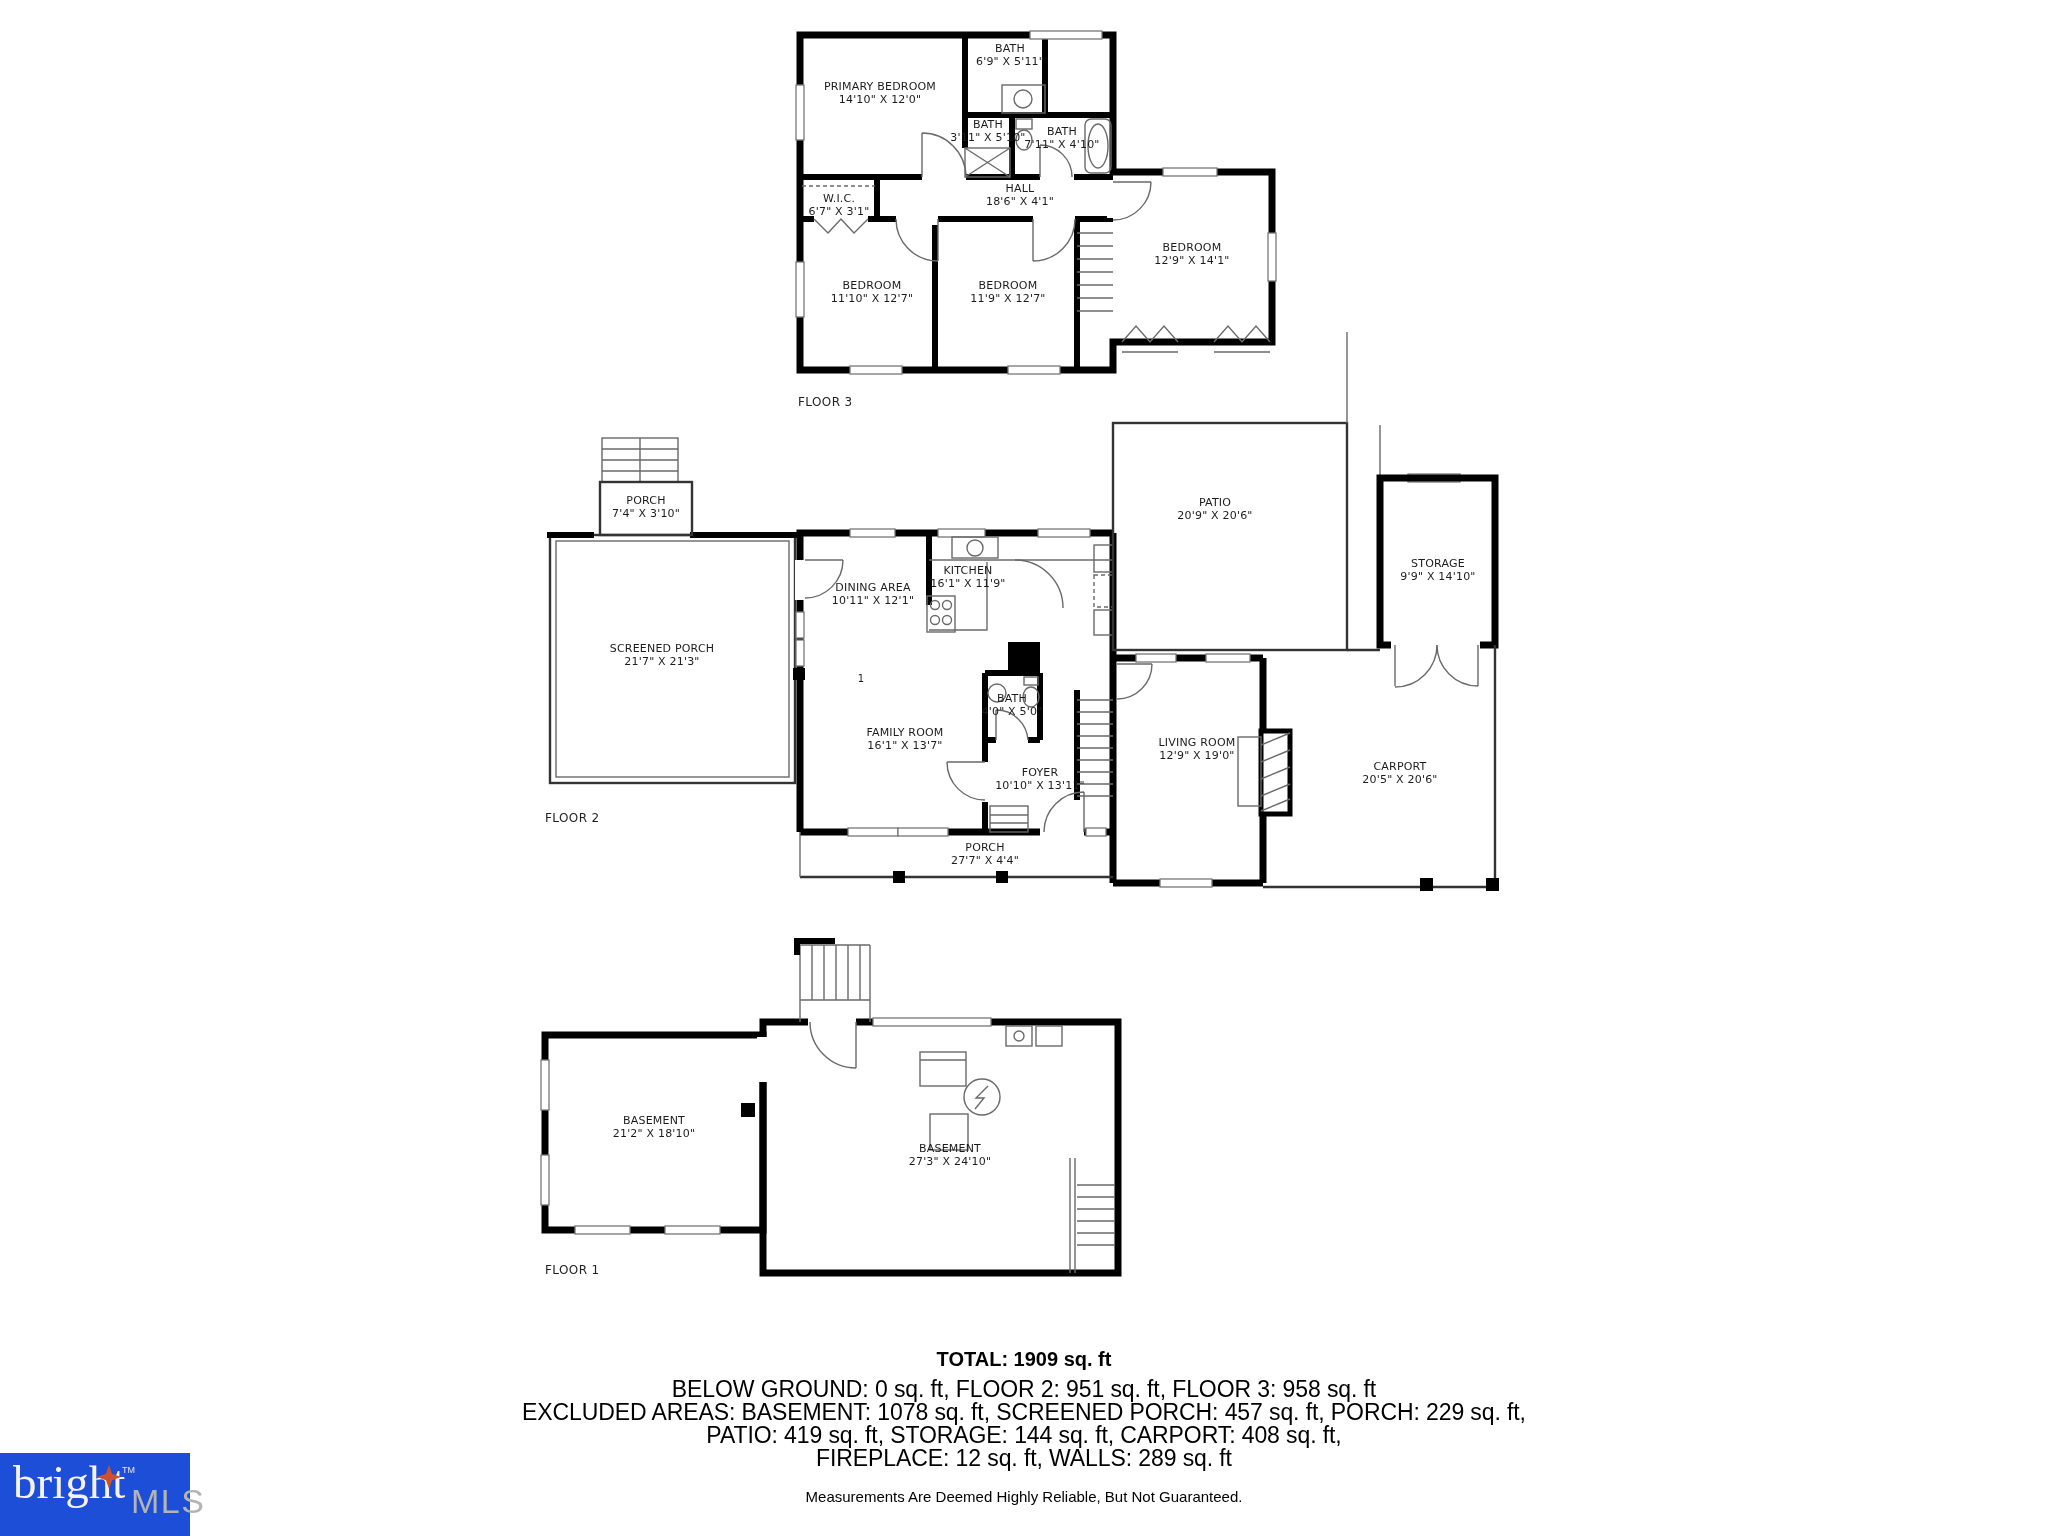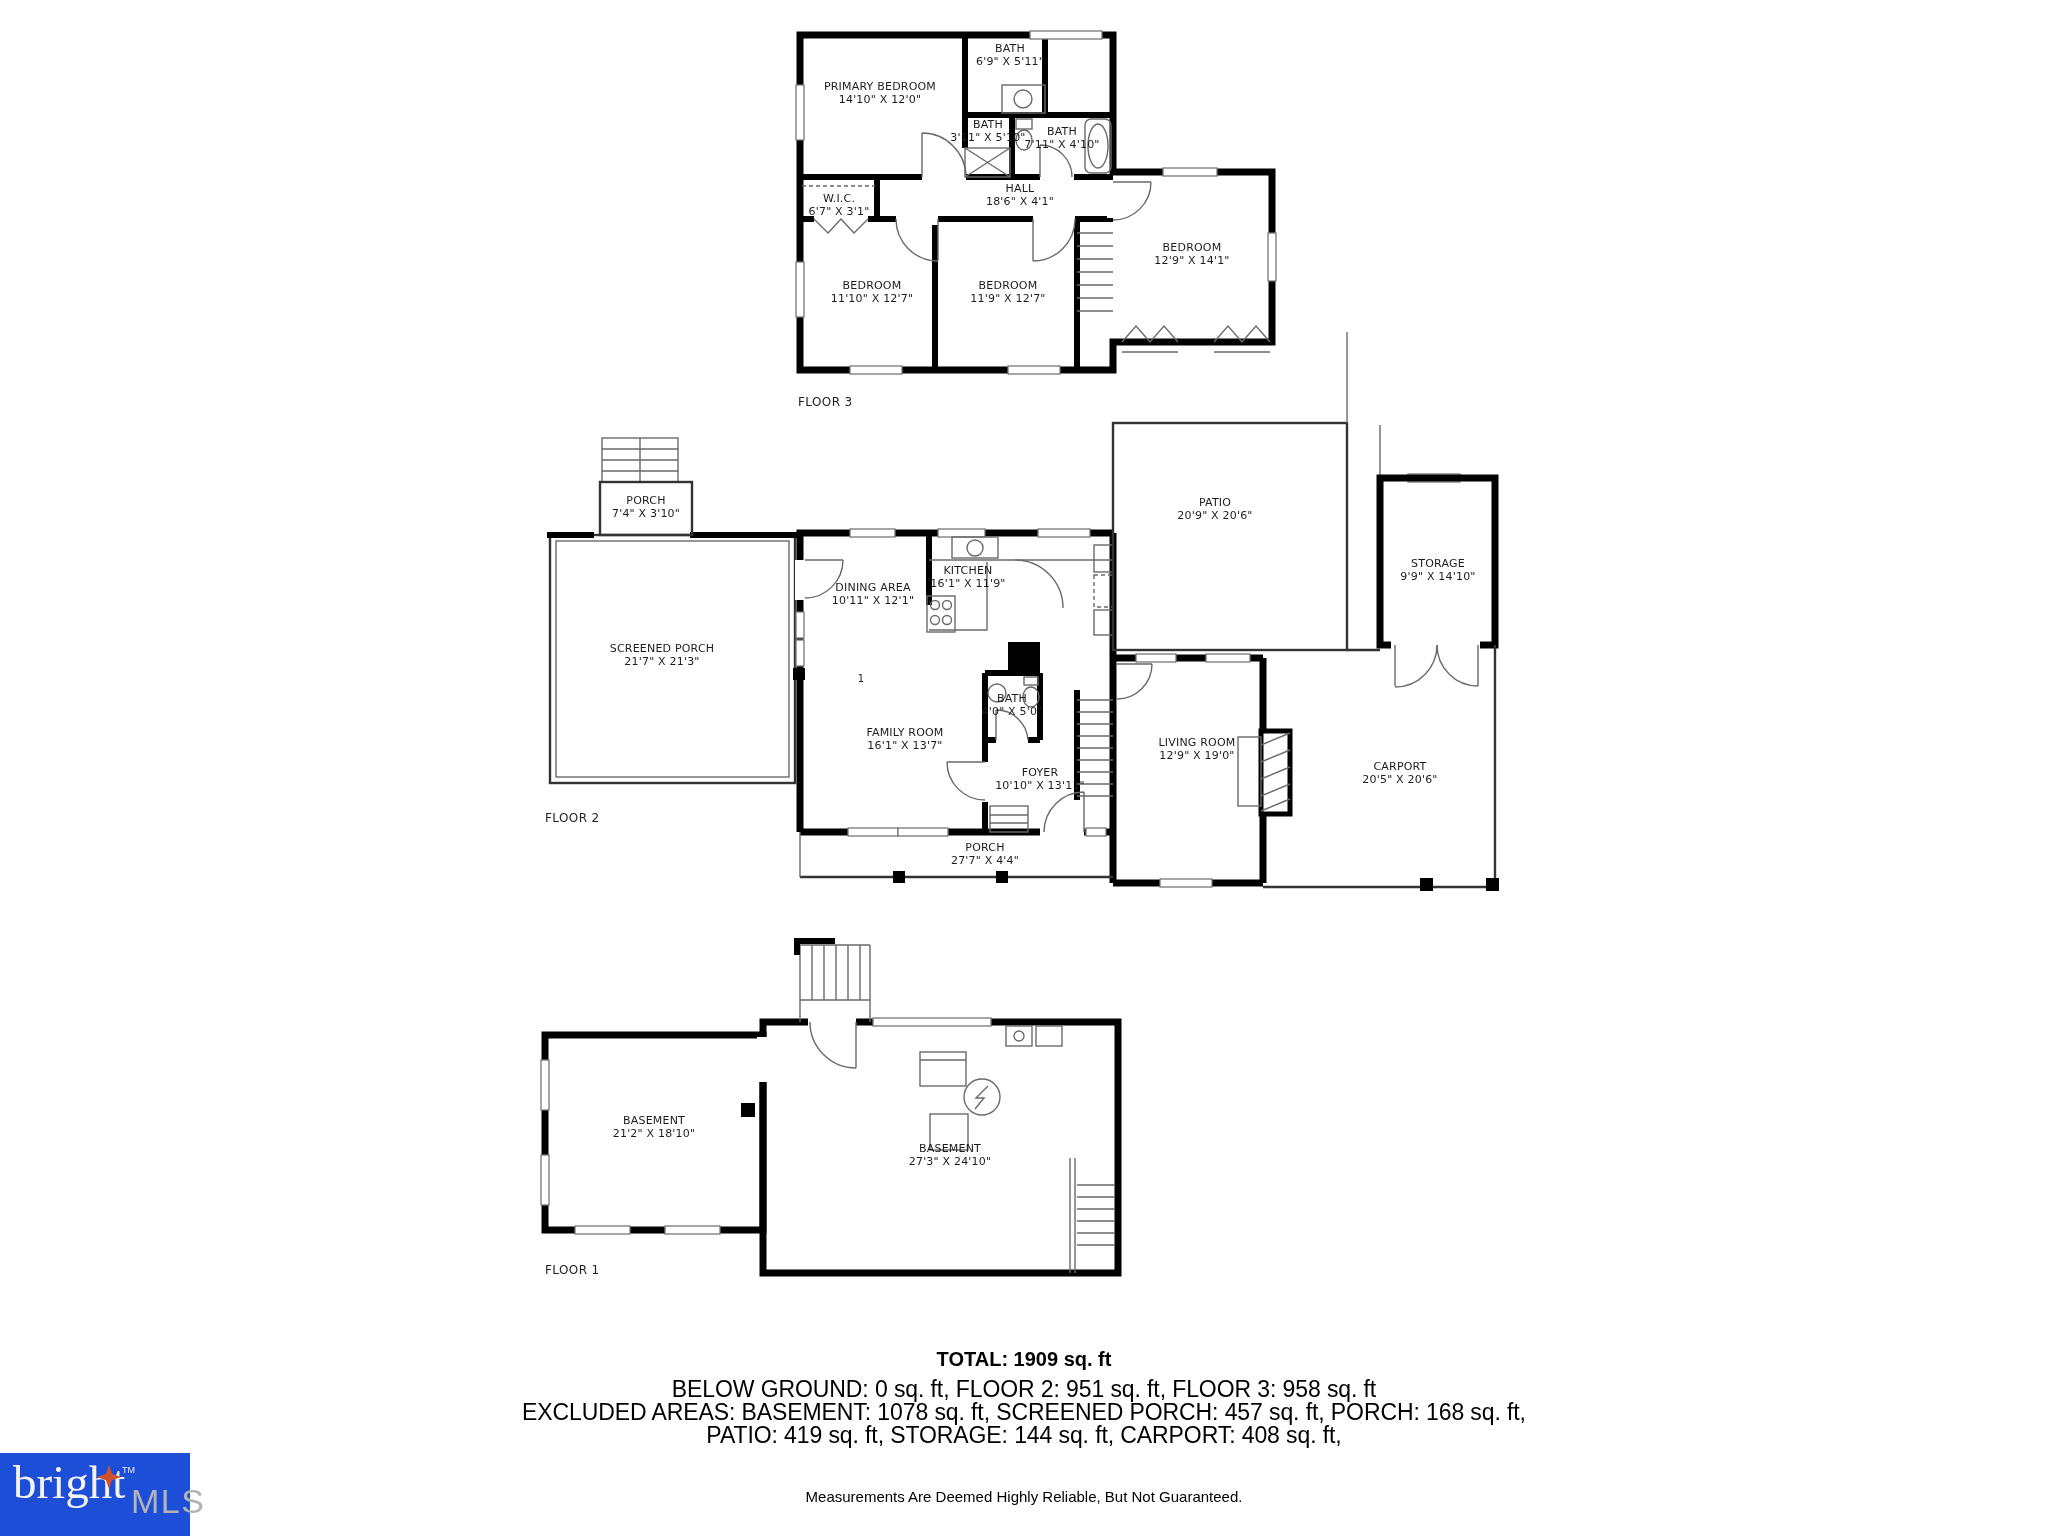--- a/index.html
+++ b/index.html
@@ -276,22 +276,23 @@
     <text class="rl" x="654" y="1137">21'2" X 18'10"</text>
     <text class="rl" x="950" y="1152">BASEMENT</text>
     <text class="rl" x="950" y="1165">27'3" X 24'10"</text>
     <text class="fl" x="545" y="1274">FLOOR 1</text>
   </g>
 </svg>
 
 <div class="summary sum-total">TOTAL: 1909 sq. ft</div>
 <div class="summary sum-lines">
   <div>BELOW GROUND: 0 sq. ft, FLOOR 2: 951 sq. ft, FLOOR 3: 958 sq. ft</div>
-  <div>EXCLUDED AREAS: BASEMENT: 1078 sq. ft, SCREENED PORCH: 457 sq. ft, PORCH: 168 sq. ft,</div>
+  <div>EXCLUDED AREAS: BASEMENT: 1078 sq. ft, SCREENED PORCH: 457 sq. ft, PORCH: 229 sq. ft,</div>
   <div>PATIO: 419 sq. ft, STORAGE: 144 sq. ft, CARPORT: 408 sq. ft,</div>
+  <div>FIREPLACE: 12 sq. ft, WALLS: 289 sq. ft</div>
 </div>
 <div class="summary sum-disc">Measurements Are Deemed Highly Reliable, But Not Guaranteed.</div>
 
 <div class="logo">
   <span class="brand">bright</span>
   <svg width="26" height="28" viewBox="-13 -14 26 28">
     <path d="M0,-12 L3,-3.2 L12,0 L3,3.2 L0,12 L-3,3.2 L-12,0 L-3,-3.2 Z" fill="#d0502e"></path>
   </svg>
   <span class="tm">TM</span>
   <span class="mls">MLS</span>

